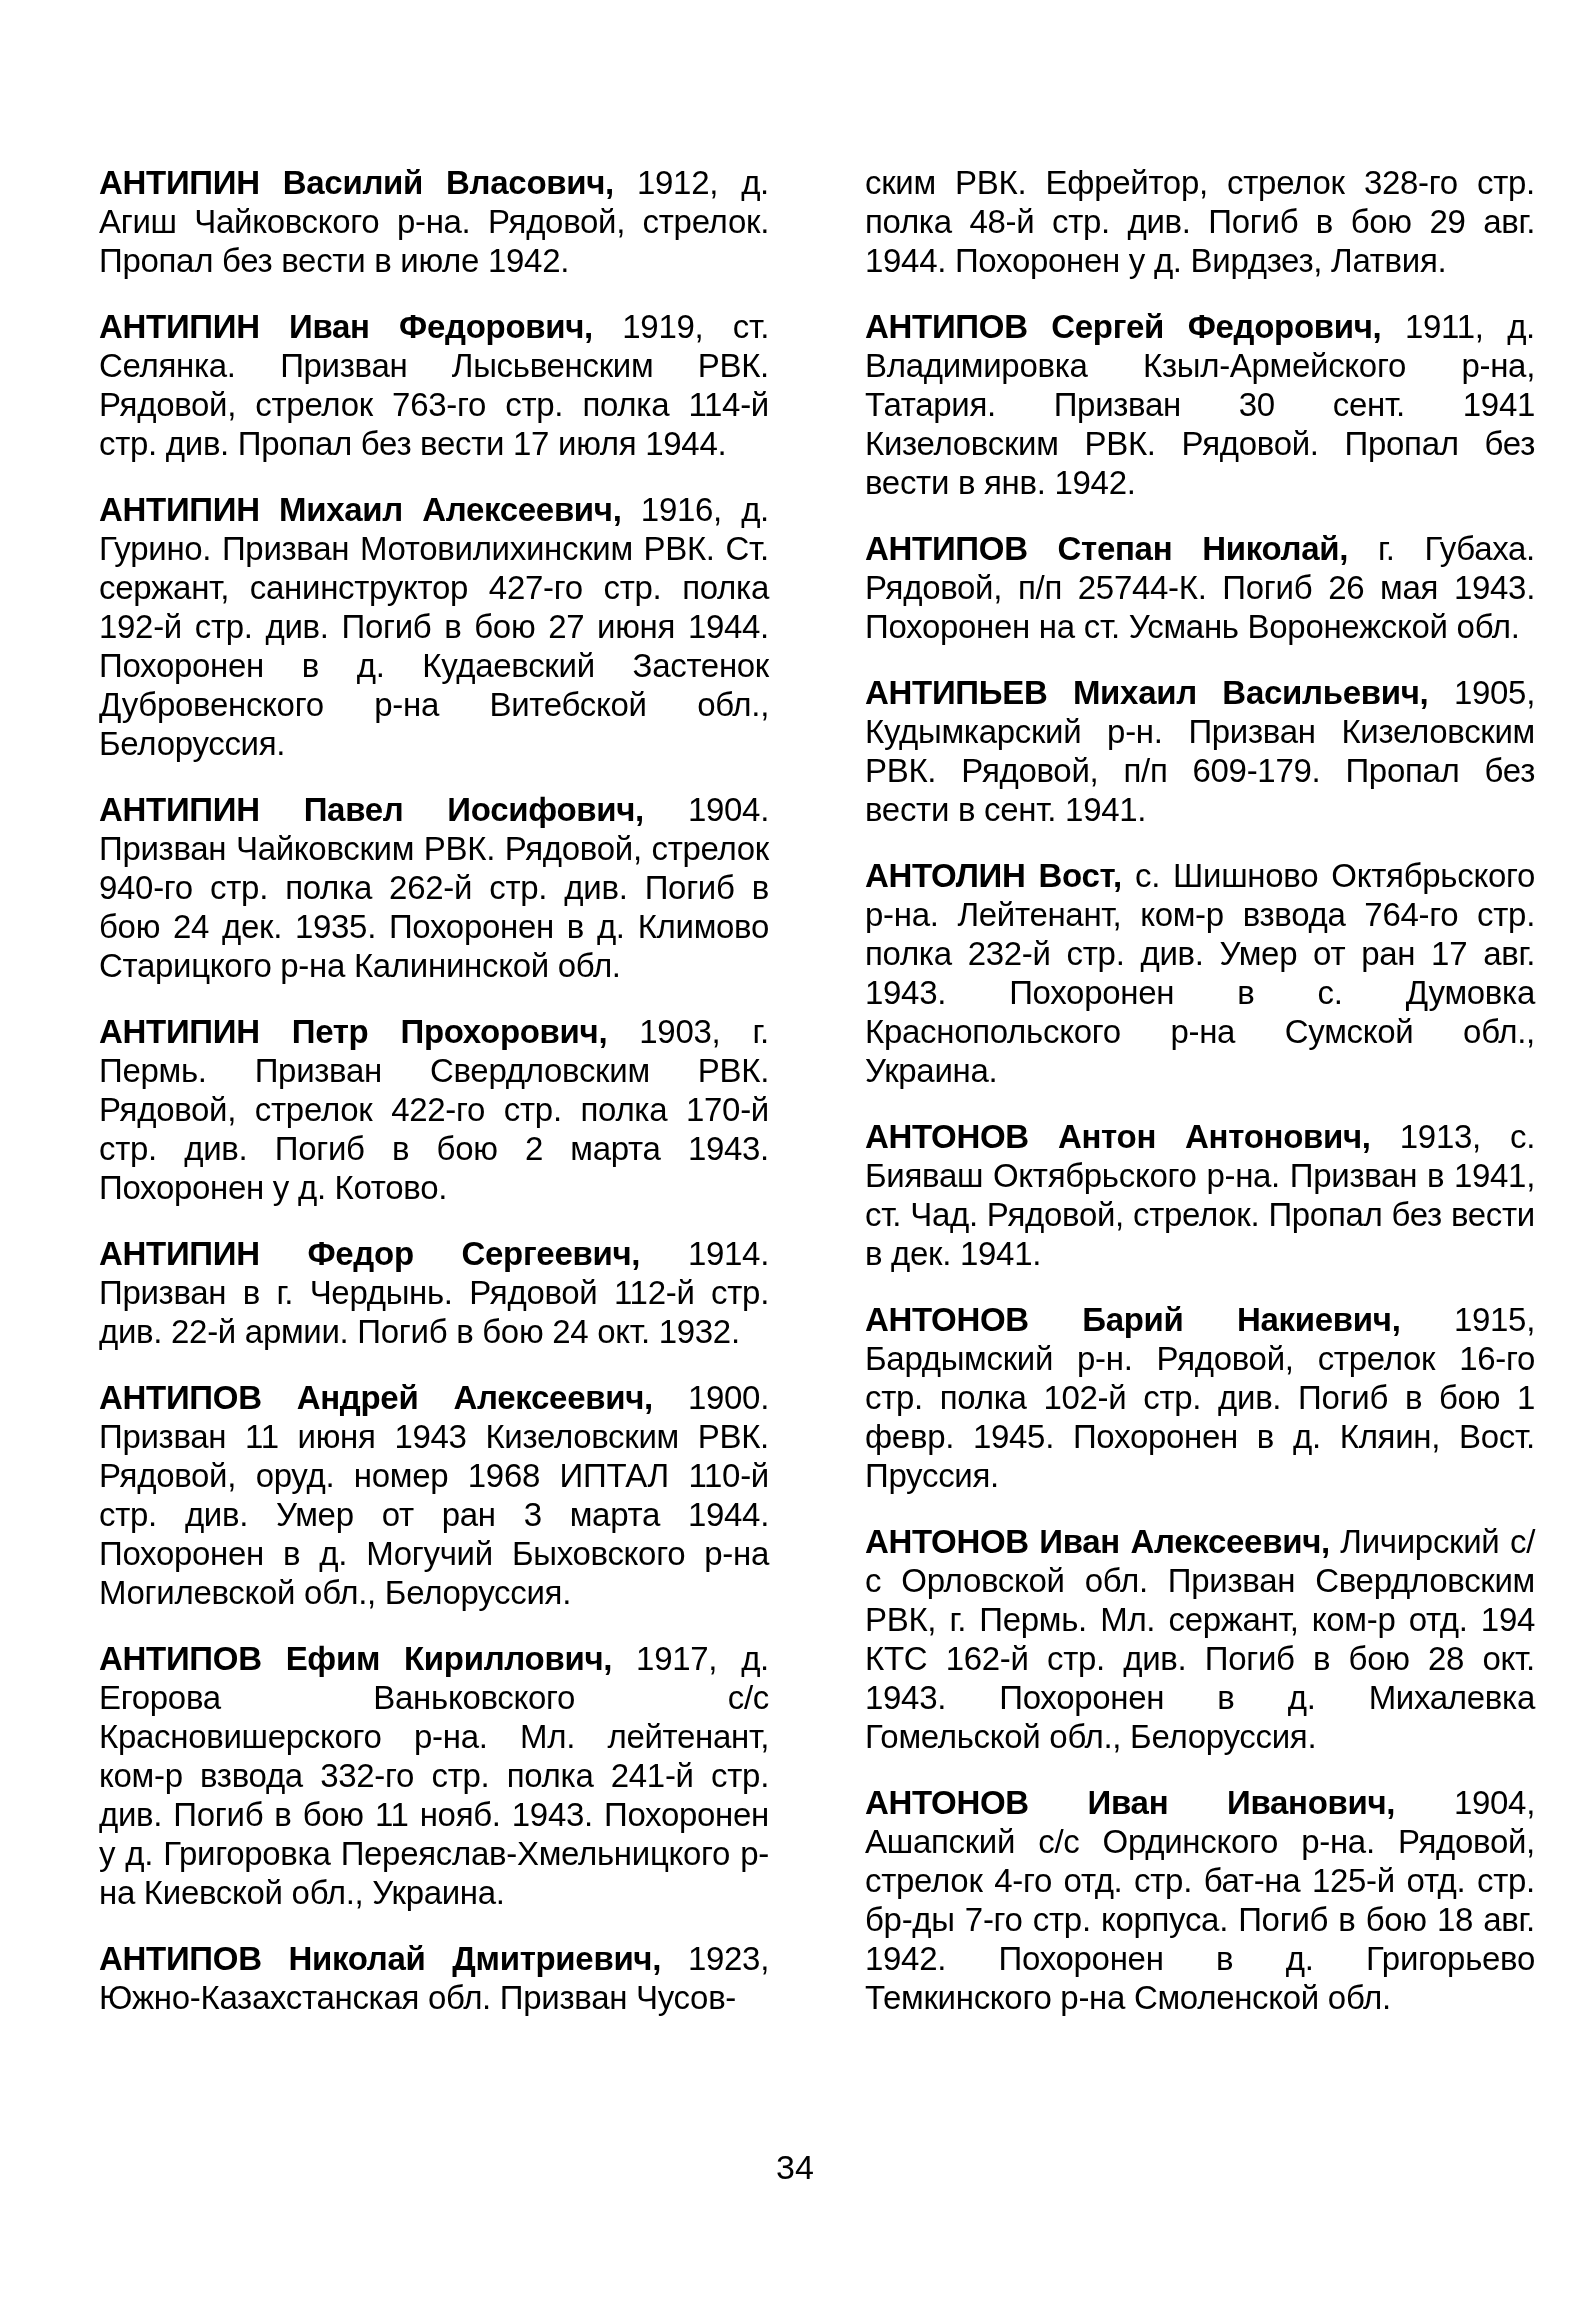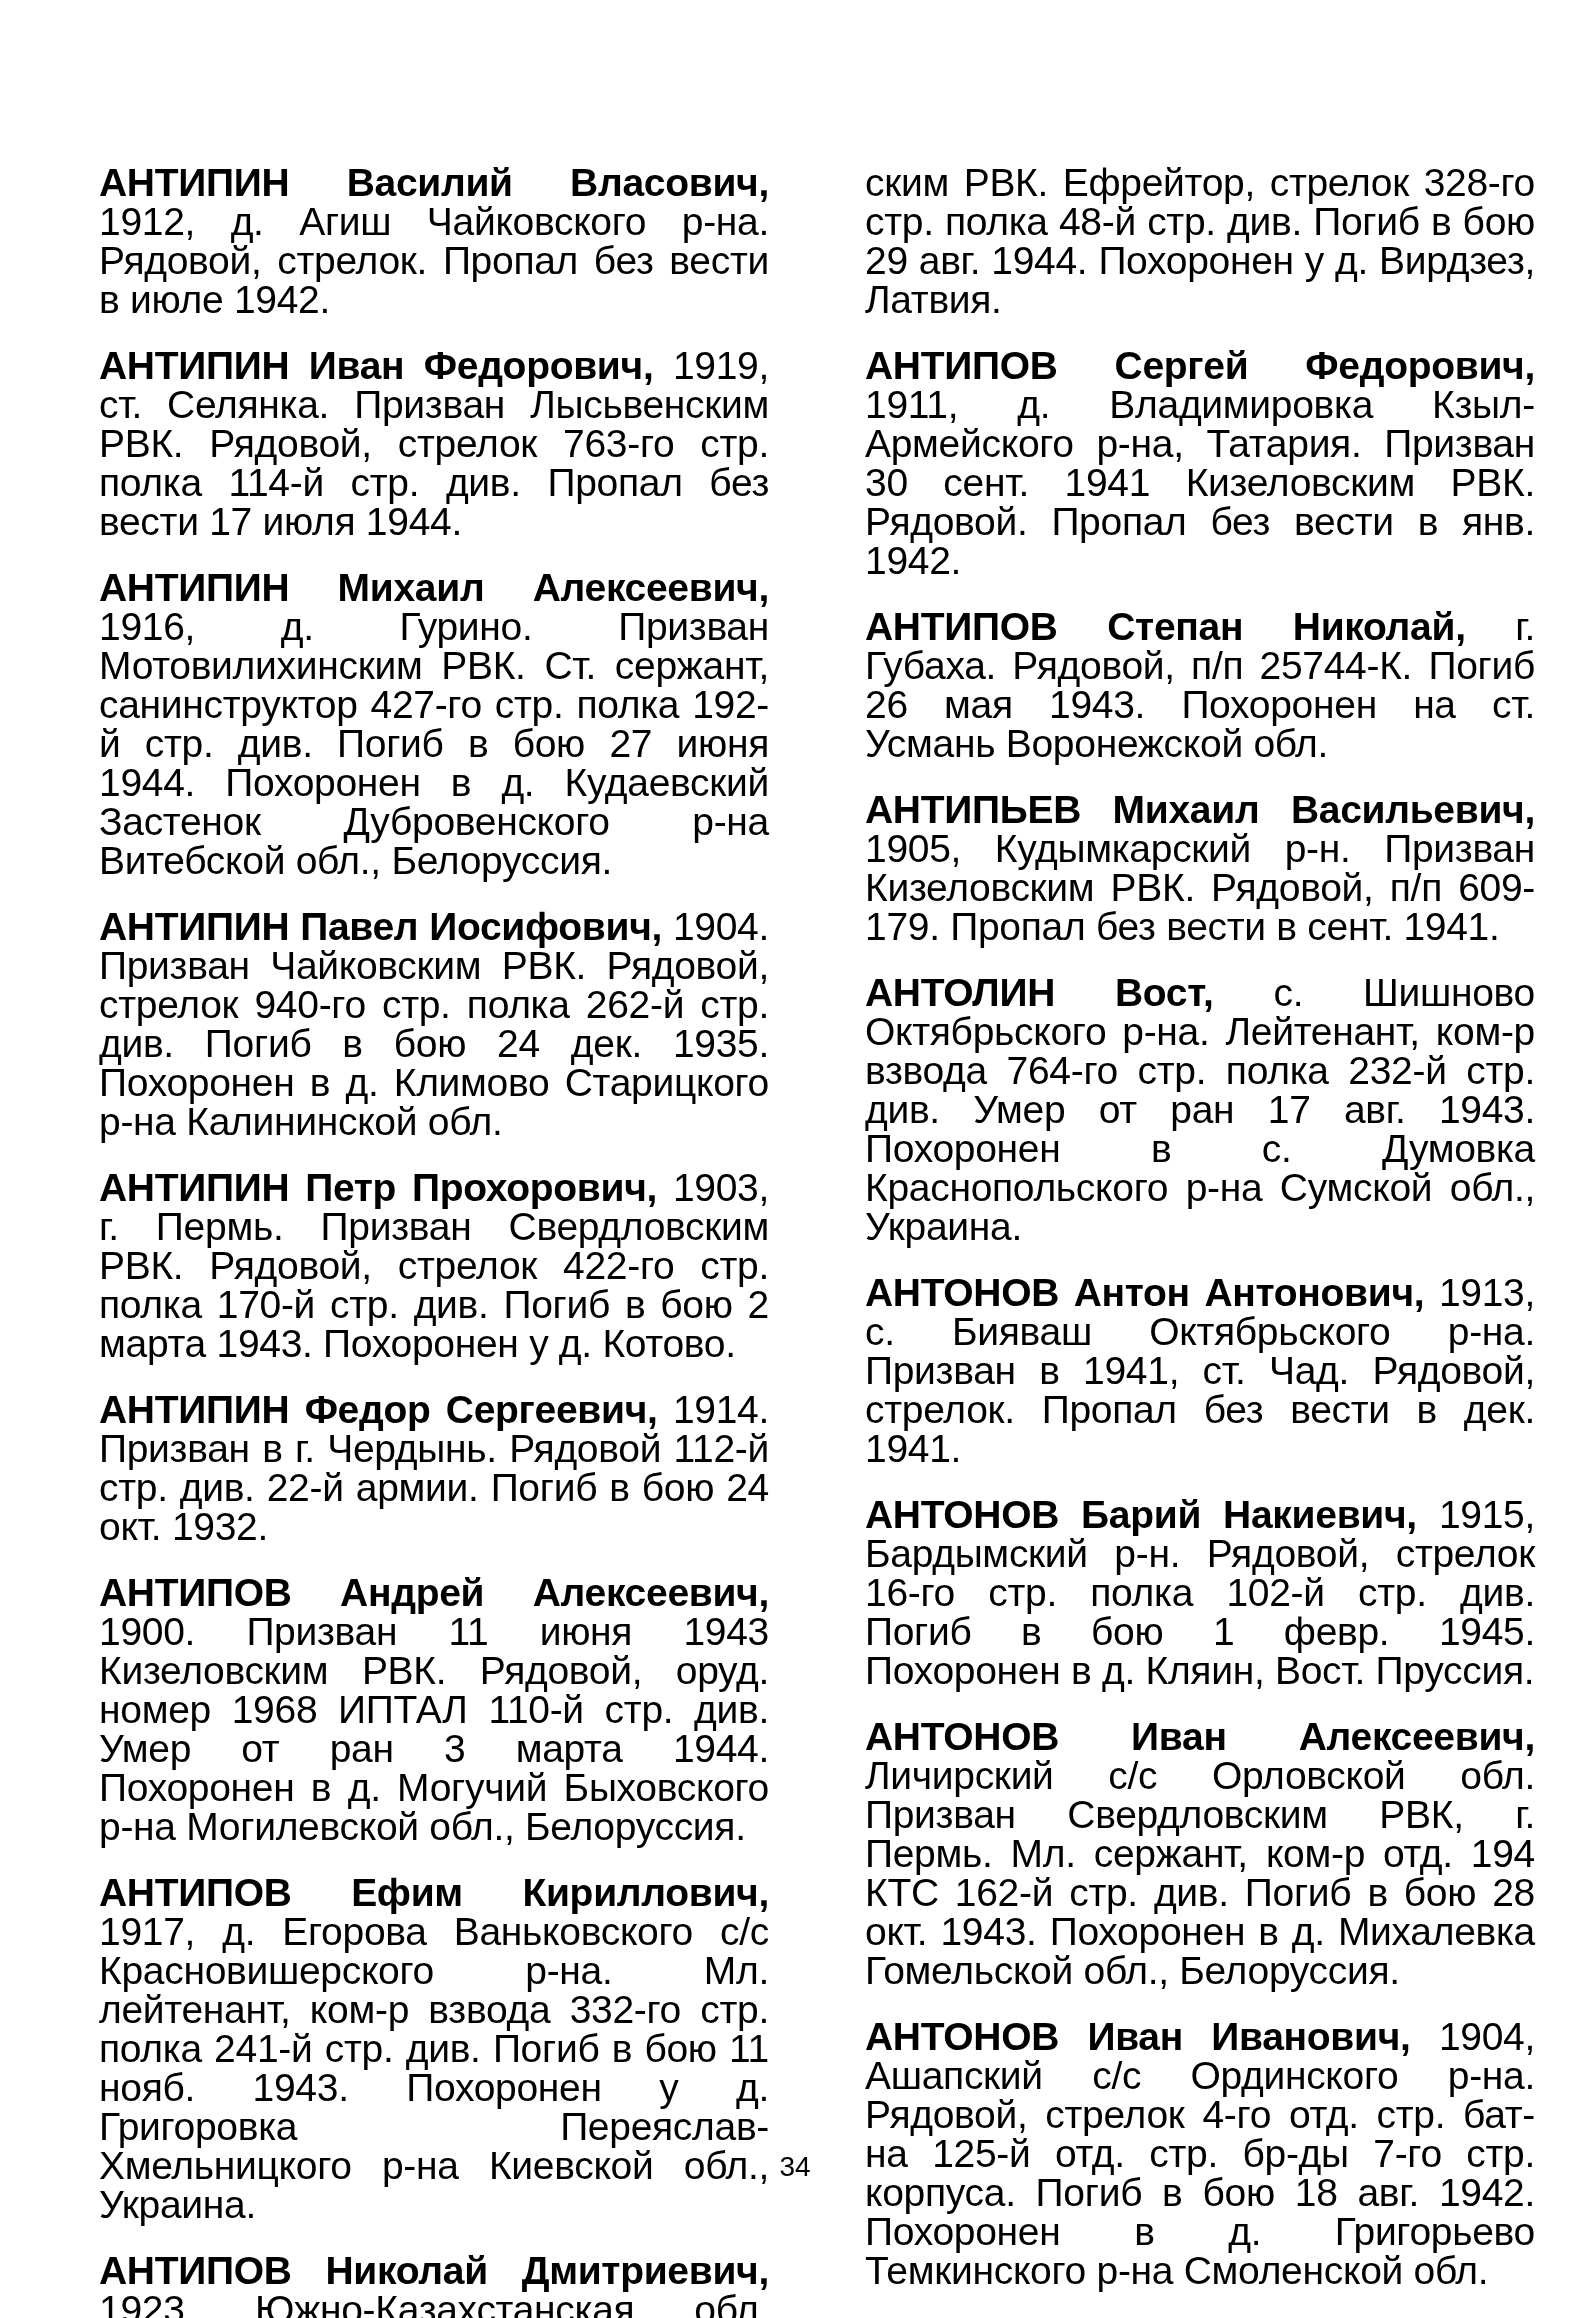--- a/index.html
+++ b/index.html
@@ -13,36 +13,36 @@
     overflow: hidden;
   }
   .column {
     position: absolute;
     top: 163px;
     width: 670px;
   }
   .col-left  { left: 99px; }
   .col-right { left: 825px; margin-left: 40px; }
   .entry {
-    font-size: 39px;
+    font-size: 33px;
     line-height: 39px;
     letter-spacing: -0.3px;
     text-align: justify;
     margin-bottom: 27px;
     hyphens: auto;
     -webkit-hyphens: auto;
   }
   .entry-name { font-weight: bold; }
   .page-number {
     position: absolute;
     top: 2150px;
     left: 0;
     width: 100%;
     text-align: center;
-    font-size: 28px;
+    font-size: 34px;
     line-height: 34px;
   }
 </style>
 </head>
 <body>
 
 <div class="column col-left">
   <p class="entry"><span class="entry-name">АНТИПИН Василий Власович,</span><span class="entry-text"> 1912, д. Агиш Чайковского р-на. Рядовой, стрелок. Пропал без вести в июле 1942.</span></p>
   <p class="entry"><span class="entry-name">АНТИПИН Иван Федорович,</span><span class="entry-text"> 1919, ст. Селянка. Призван Лысьвенским РВК. Рядовой, стрелок 763-го стр. полка 114-й стр. див. Пропал без вести 17 июля 1944.</span></p>
   <p class="entry"><span class="entry-name">АНТИПИН Михаил Алексеевич,</span><span class="entry-text"> 1916, д. Гурино. Призван Мотовилихинским РВК. Ст. сержант, санинструктор 427-го стр. полка 192-й стр. див. Погиб в бою 27 июня 1944. Похоронен в д. Кудаевский Застенок Дубровенского р-на Витебской обл., Белоруссия.</span></p>

